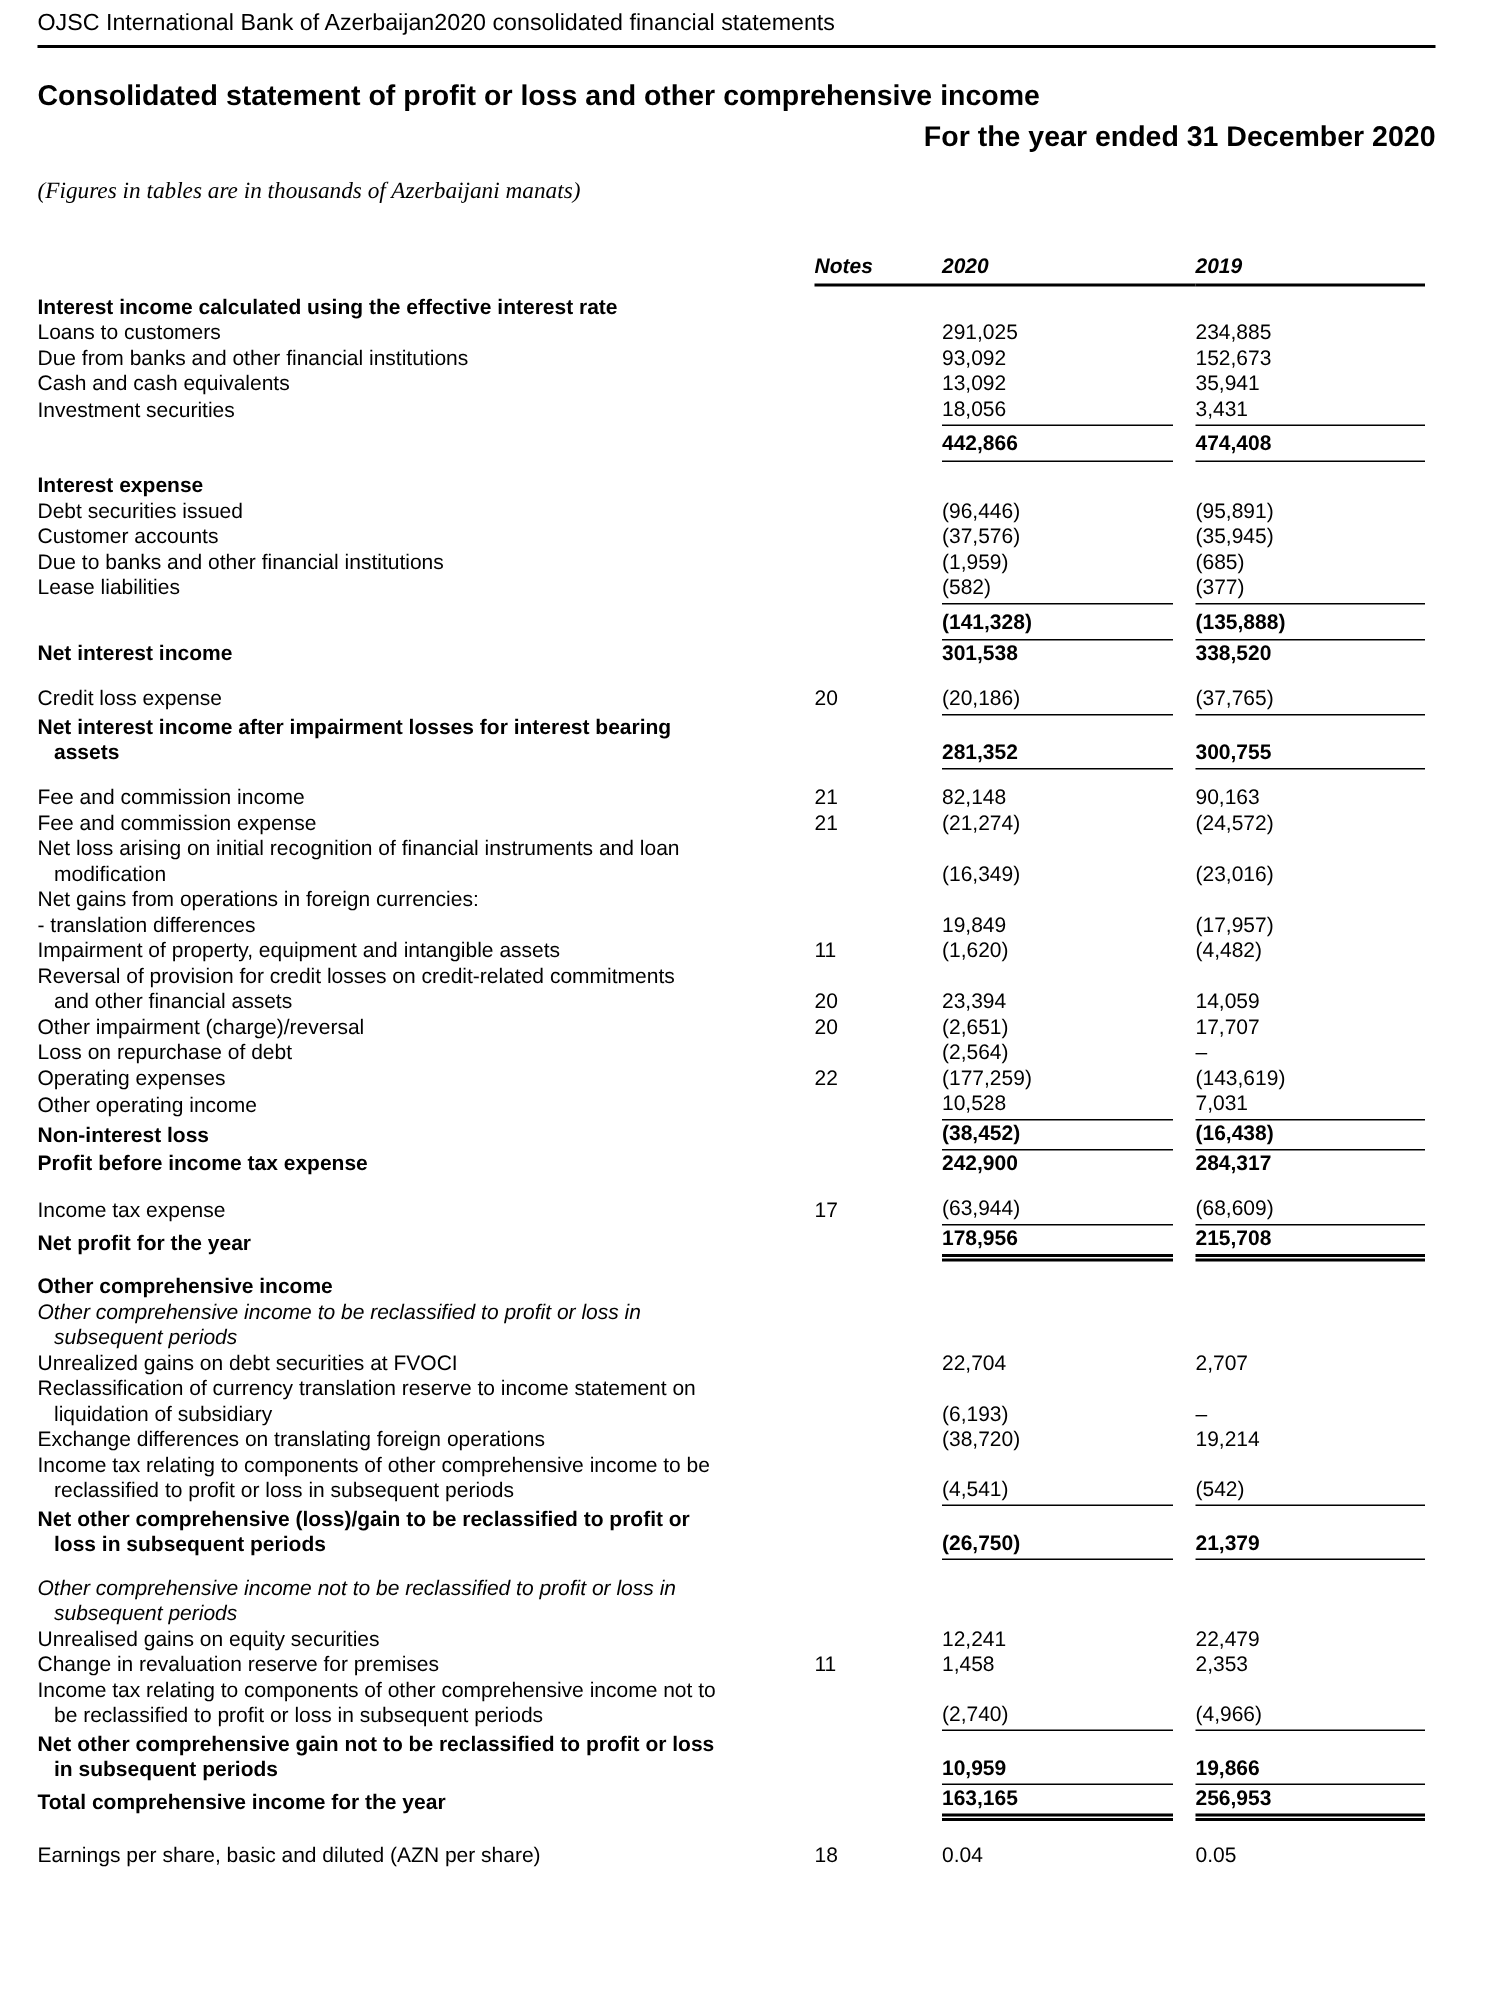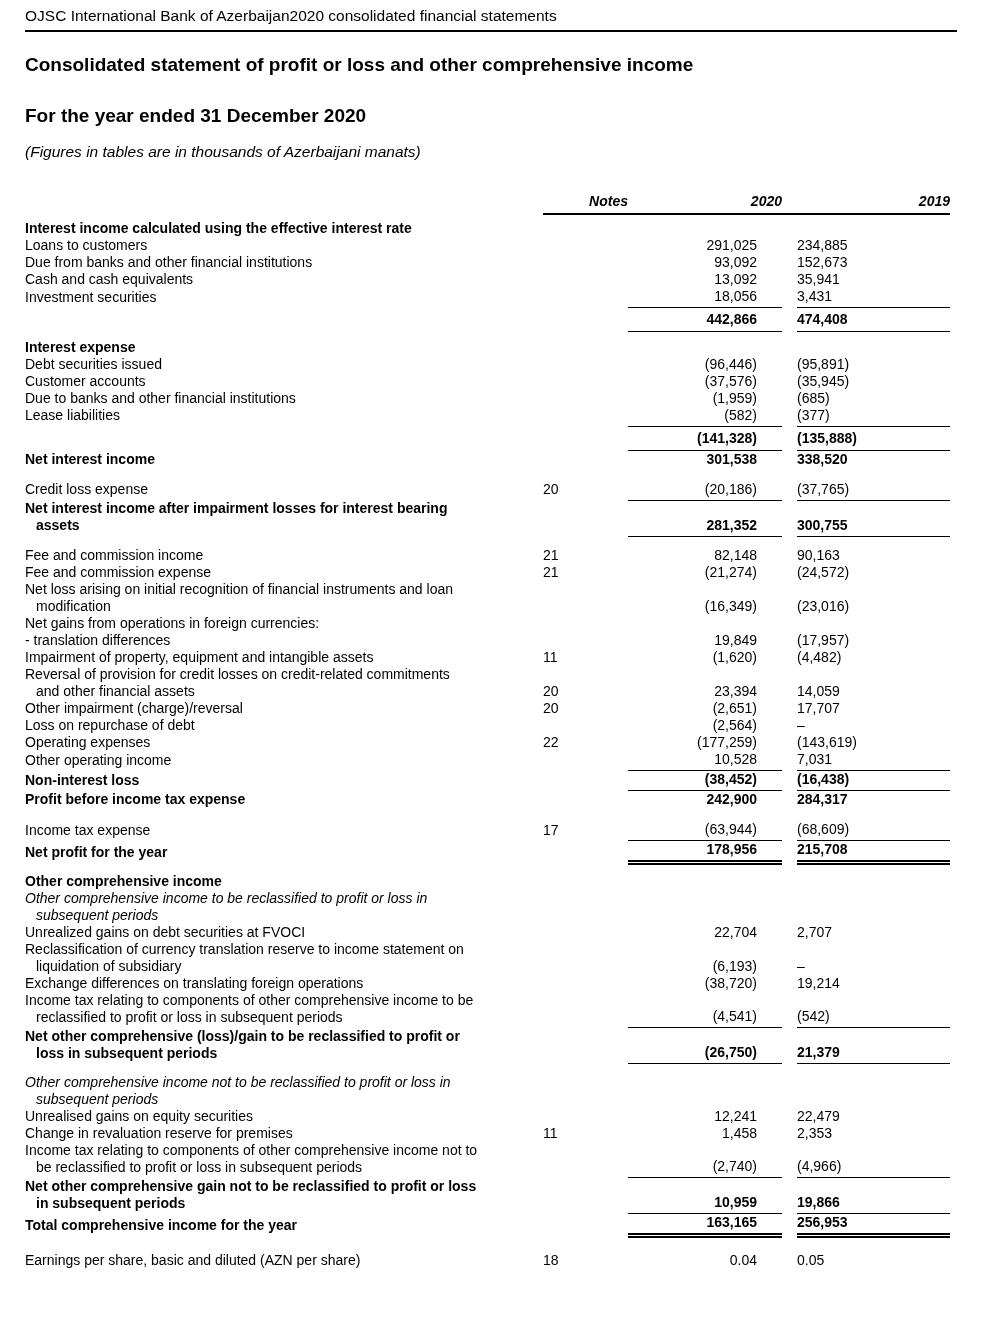--- a/index.html
+++ b/index.html
@@ -10,44 +10,44 @@
     font-family:"Liberation Sans", sans-serif;
   }
   .page { padding:6px 43px 0 25px; }
 
   .doc-header {
     display:flex; align-items:flex-end;
     font-size:15.5px; line-height:19px;
     padding-bottom:5px; border-bottom:2.5px solid #000;
   }
   .title    { font-size:19px; font-weight:bold; margin-top:21px; line-height:23px; }
-  .subtitle { font-size:19px; font-weight:bold; margin-top:28px; line-height:23px; }
-  .figures-note { font-size:15.5px; font-style:italic; margin-top:15px; line-height:19px; }
+  .subtitle { font-size:19px; font-weight:bold; margin-top:4px; line-height:23px;text-align:right; }
+  .figures-note { font-size:15.5px; font-style:italic; margin-top:15px; line-height:19px;font-family:Liberation Serif, serif; }
 
   table.statement { border-collapse:collapse; table-layout:fixed; width:925px; margin-top:32px; }
   col.c-label { width:518px; }
   col.c-notes { width:85px; }
   col.c-2020  { width:154px; }
   col.c-gap   { width:15px; }
   col.c-2019  { width:153px; }
 
   thead th {
     font-size:14px; font-weight:bold; font-style:italic;
-    text-align:right; padding:0 0 3px 0; line-height:17px;
+    text-align:left; padding:0 0 3px 0; line-height:17px;
     border-bottom:2px solid #000;
   }
   thead th.h-label { border-bottom:none; }
 
   td { font-size:14px; line-height:17px; vertical-align:bottom; padding:0; }
   tbody tr:first-child td { padding-top:6px; }
   td.label { padding-right:6px; }
   td.label .l1, td.label .l2 { white-space:nowrap; }
   td.label .l2 { padding-left:11px; }
   td.notes { text-align:left; }
-  td.v2020 { text-align:right; padding-right:25px; }
+  td.v2020 { text-align:left; padding-right:25px; }
   td.v2019 { text-align:left; padding-right:27px; }
   td.gap   { }
 
   tr.b td { font-weight:bold; }
   tr.i td.label { font-style:italic; }
 
   tr.u td  { padding-bottom:2px; }
   tr.u td.v2020,  tr.u td.v2019  { border-bottom:1.5px solid #000; }
   tr.uu td { padding-bottom:2px; }
   tr.uu td.v2020, tr.uu td.v2019 { border-bottom:5px double #000; }

